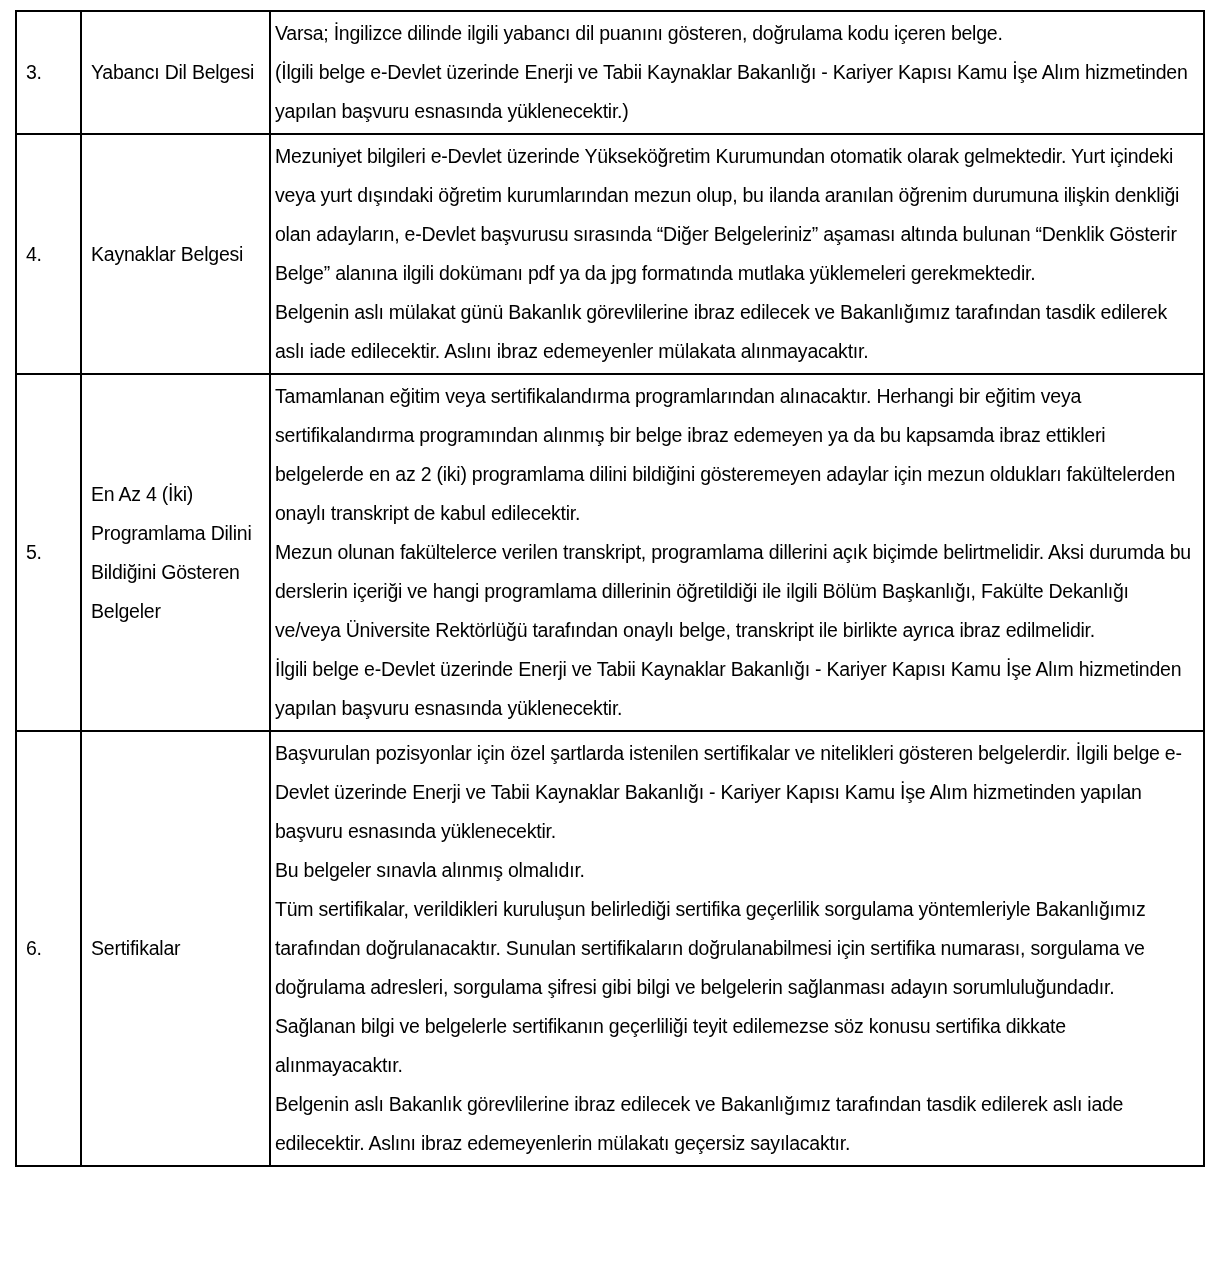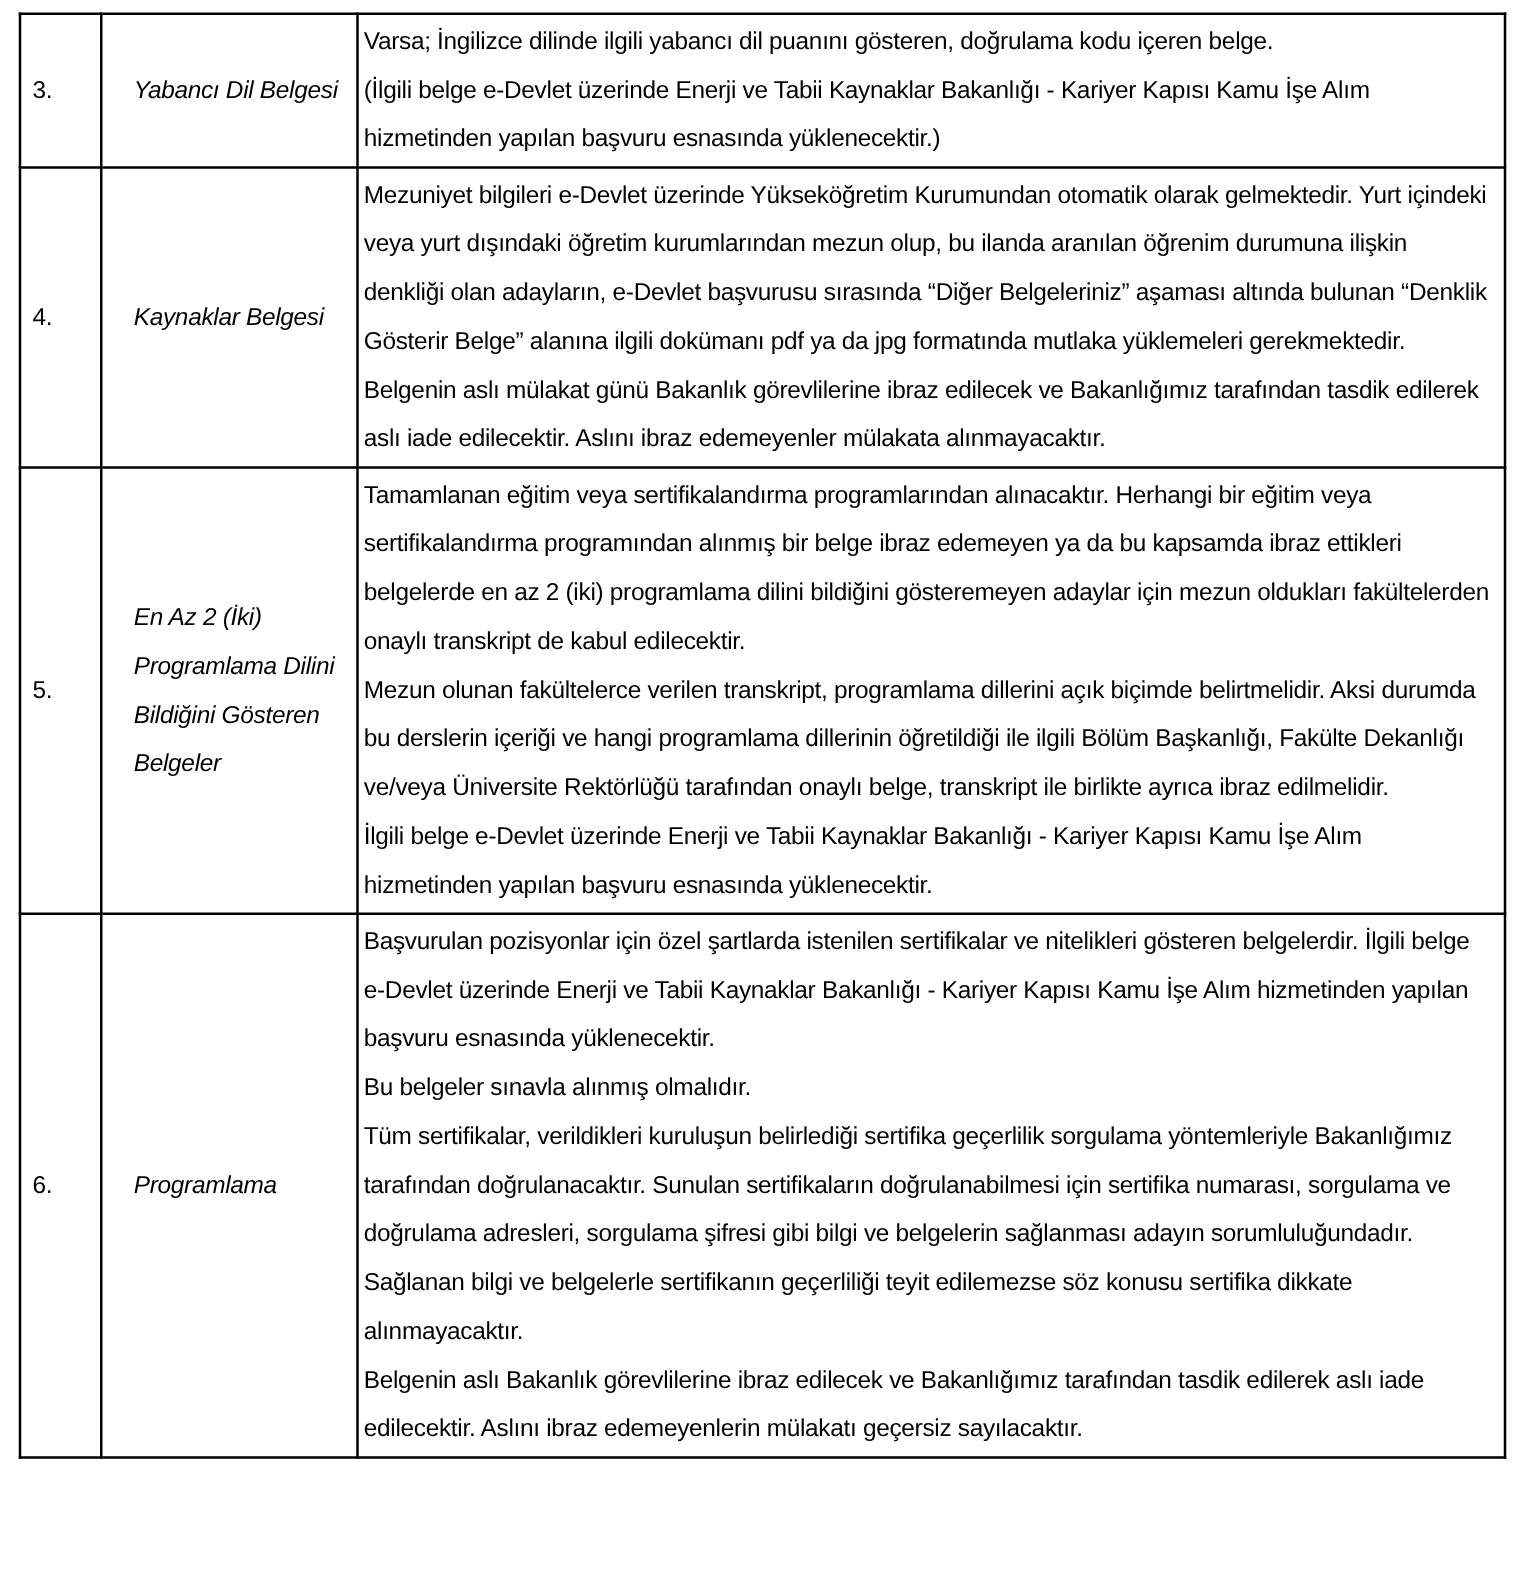--- a/index.html
+++ b/index.html
@@ -30,22 +30,21 @@
     letter-spacing: -0.012em;
     vertical-align: middle;
     word-wrap: break-word;
   }
   td.col-num {
     width: 50px;
     padding: 2px 4px 2px 9px;
   }
   td.col-name {
     width: 172px;
-    padding: 2px 6px 2px 25px;
-    font-style: italic;
+    padding: 2px 6px 2px 9px;
   }
   td.col-desc {
     padding: 2px 10px 2px 4px;
     vertical-align: top;
     white-space: pre-line;
   }
 </style>
 </head>
 <body>
 
@@ -59,28 +58,28 @@
 (İlgili belge e-Devlet üzerinde Enerji ve Tabii Kaynaklar Bakanlığı - Kariyer Kapısı Kamu İşe Alım hizmetinden yapılan başvuru esnasında yüklenecektir.)</td>
       </tr>
       <tr>
         <td class="col-num">4.</td>
         <td class="col-name">Kaynaklar Belgesi</td>
         <td class="col-desc">Mezuniyet bilgileri e-Devlet üzerinde Yükseköğretim Kurumundan otomatik olarak gelmektedir. Yurt içindeki veya yurt dışındaki öğretim kurumlarından mezun olup, bu ilanda aranılan öğrenim durumuna ilişkin denkliği olan adayların, e-Devlet başvurusu sırasında “Diğer Belgeleriniz” aşaması altında bulunan “Denklik Gösterir Belge” alanına ilgili dokümanı pdf ya da jpg formatında mutlaka yüklemeleri gerekmektedir.
 Belgenin aslı mülakat günü Bakanlık görevlilerine ibraz edilecek ve Bakanlığımız tarafından tasdik edilerek aslı iade edilecektir. Aslını ibraz edemeyenler mülakata alınmayacaktır.</td>
       </tr>
       <tr>
         <td class="col-num">5.</td>
-        <td class="col-name">En Az 2 (İki) Programlama Dilini Bildiğini Gösteren Belgeler</td>
+        <td class="col-name">En Az 4 (İki) Programlama Dilini Bildiğini Gösteren Belgeler</td>
         <td class="col-desc">Tamamlanan eğitim veya sertifikalandırma programlarından alınacaktır. Herhangi bir eğitim veya sertifikalandırma programından alınmış bir belge ibraz edemeyen ya da bu kapsamda ibraz ettikleri belgelerde en az 2 (iki) programlama dilini bildiğini gösteremeyen adaylar için mezun oldukları fakültelerden onaylı transkript de kabul edilecektir.
 Mezun olunan fakültelerce verilen transkript, programlama dillerini açık biçimde belirtmelidir. Aksi durumda bu derslerin içeriği ve hangi programlama dillerinin öğretildiği ile ilgili Bölüm Başkanlığı, Fakülte Dekanlığı ve/veya Üniversite Rektörlüğü tarafından onaylı belge, transkript ile birlikte ayrıca ibraz edilmelidir.
 İlgili belge e-Devlet üzerinde Enerji ve Tabii Kaynaklar Bakanlığı - Kariyer Kapısı Kamu İşe Alım hizmetinden yapılan başvuru esnasında yüklenecektir.</td>
       </tr>
       <tr>
         <td class="col-num">6.</td>
-        <td class="col-name">Programlama</td>
+        <td class="col-name">Sertifikalar</td>
         <td class="col-desc">Başvurulan pozisyonlar için özel şartlarda istenilen sertifikalar ve nitelikleri gösteren belgelerdir. İlgili belge e-Devlet üzerinde Enerji ve Tabii Kaynaklar Bakanlığı - Kariyer Kapısı Kamu İşe Alım hizmetinden yapılan başvuru esnasında yüklenecektir.
 Bu belgeler sınavla alınmış olmalıdır.
 Tüm sertifikalar, verildikleri kuruluşun belirlediği sertifika geçerlilik sorgulama yöntemleriyle Bakanlığımız tarafından doğrulanacaktır. Sunulan sertifikaların doğrulanabilmesi için sertifika numarası, sorgulama ve doğrulama adresleri, sorgulama şifresi gibi bilgi ve belgelerin sağlanması adayın sorumluluğundadır. Sağlanan bilgi ve belgelerle sertifikanın geçerliliği teyit edilemezse söz konusu sertifika dikkate alınmayacaktır.
 Belgenin aslı Bakanlık görevlilerine ibraz edilecek ve Bakanlığımız tarafından tasdik edilerek aslı iade edilecektir. Aslını ibraz edemeyenlerin mülakatı geçersiz sayılacaktır.</td>
       </tr>
     </tbody>
   </table>
 </div>
 
 </body></html>

